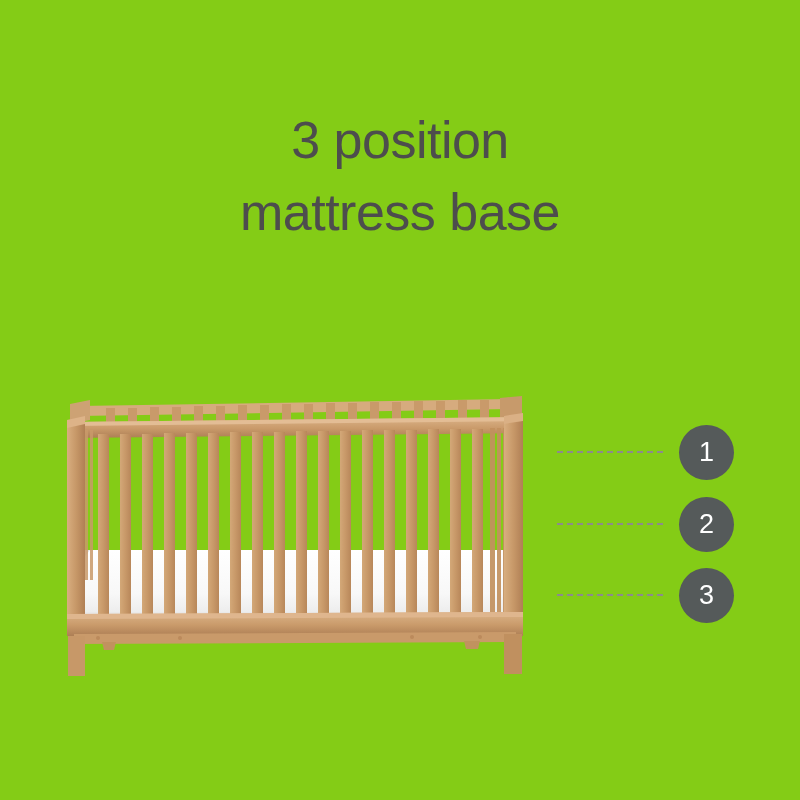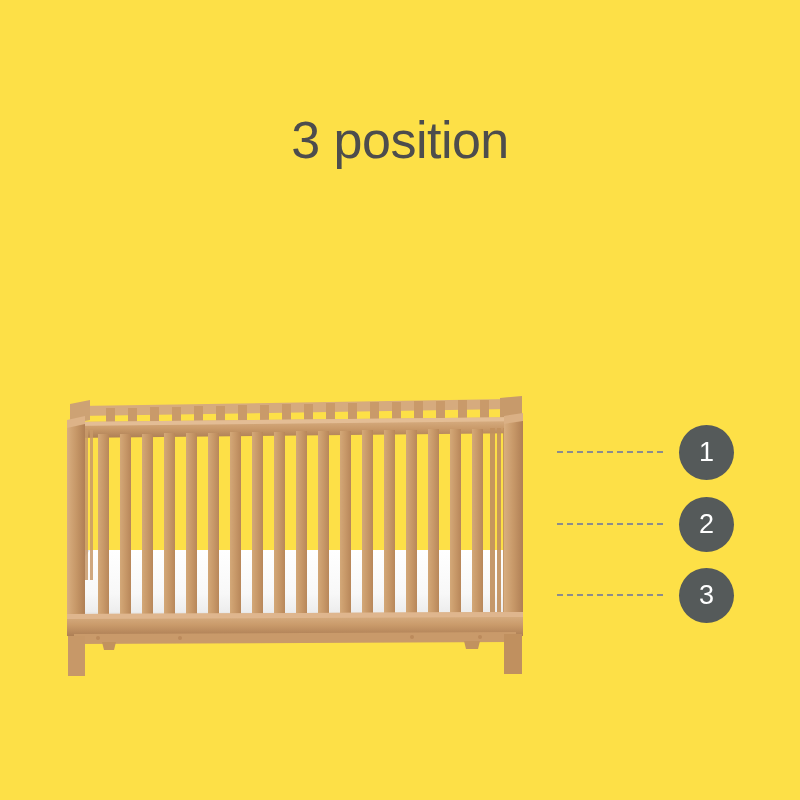--- a/index.html
+++ b/index.html
@@ -9,21 +9,21 @@
     background: #ffffff;
   }
   body {
     font-family: "Liberation Sans", sans-serif;
     -webkit-font-smoothing: antialiased;
   }
   #canvas {
     position: relative;
     width: 800px;
     height: 800px;
-    background: #fde047;
+    background: #84cc16;
     overflow: hidden;
   }
 
   
   .title-block {
     position: absolute;
     left: 0;
     top: 104px;
     width: 800px;
     text-align: center;
@@ -88,20 +88,21 @@
     user-select: none;
   }
 </style>
 </head>
 <body>
 
 <div id="canvas">
 
   <div class="title-block">
     <span class="title-line">3 position</span>
+    <span class="title-line">mattress base</span>
   </div>
 
   <div class="crib">
     <svg viewBox="0 0 470 290" xmlns="http://www.w3.org/2000/svg" aria-hidden="true">
       <defs>
         <linearGradient id="slatGrad" x1="0" y1="0" x2="1" y2="0">
           <stop offset="0%" stop-color="#d3a878"></stop>
           <stop offset="45%" stop-color="#c99a6a"></stop>
           <stop offset="100%" stop-color="#b8875a"></stop>
         </linearGradient>

